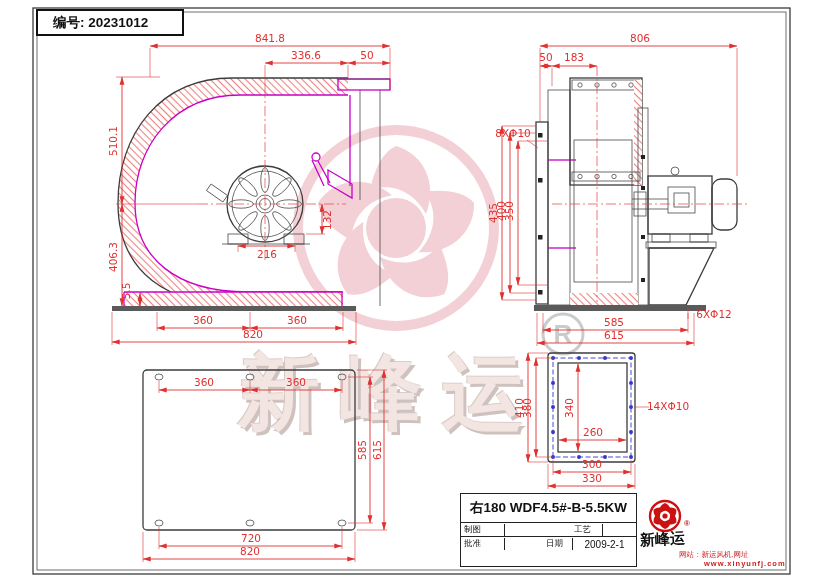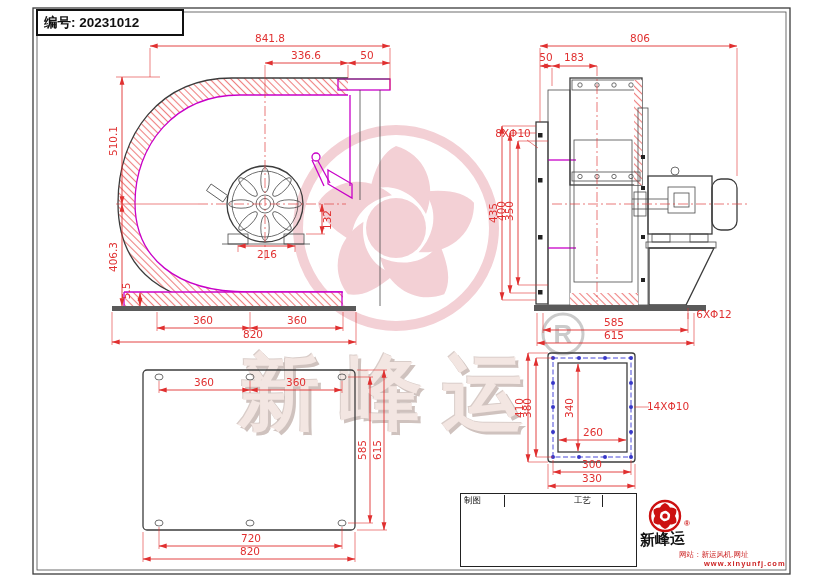--- a/index.html
+++ b/index.html
@@ -16,21 +16,21 @@
   .dl{stroke:#e03030;stroke-width:.9;fill:none;}
   .xl{stroke:#e03030;stroke-width:.6;fill:none;}
   .cl{stroke:#e04040;stroke-width:.7;fill:none;stroke-dasharray:10 3 2 3;}
   .dt{fill:#e03030;font:10.5px "DejaVu Sans",sans-serif;text-anchor:middle;}
   .blu{stroke:#4848d8;fill:none;stroke-width:1;stroke-dasharray:5 2.5;}
   .bolt{fill:#222;stroke:none;}
   .bbolt{fill:#3838c8;stroke:none;}
   
   .serial-box{position:absolute;left:36px;top:9px;width:148px;height:27px;
     border:2px solid #111;background:#fff;z-index:3;display:flex;align-items:center;
-    padding-left:6px;font-size:13.5px;font-weight:bold;color:#111;}
+    padding-left:15px;font-size:13.5px;font-weight:bold;color:#111;}
   .tblock{position:absolute;left:460px;top:493px;width:177px;height:74px;
     border:1.5px solid #222;background:transparent;z-index:3;}
   .tblock .hd{height:29px;border-bottom:1.2px solid #222;display:flex;
     align-items:center;justify-content:center;font-size:13.5px;font-weight:bold;color:#111;}
   .trow{display:flex;height:14.2px;border-bottom:1px solid #222;align-items:center;}
   .trow:last-child{border-bottom:none;}
   .tc{border-right:1px solid #222;font-size:8.5px;color:#111;display:flex;
     align-items:center;padding-left:3px;overflow:hidden;}
   .tc:last-child{border-right:none;}
   .tc.val{justify-content:center;padding-left:0;font-size:10px;}
@@ -348,25 +348,32 @@
     </g>
   </g>
 </svg>
 
 <div id="ui-layer">
   <div class="serial-box">
     <span>编号: 20231012</span>
   </div>
 
   <div class="tblock">
+    <div class="hd">右180 WDF4.5#-B-5.5KW</div>
     <div class="trow">
       <div class="tc" style="width:44px">制图</div>
       <div class="tc val" style="width:66px"></div>
       <div class="tc" style="width:32px">工艺</div>
       <div class="tc val" style="flex:1"></div>
+    </div>
+    <div class="trow">
+      <div class="tc" style="width:44px">批准</div>
+      <div class="tc val" style="width:38px"></div>
+      <div class="tc" style="width:30px">日期</div>
+      <div class="tc val" style="flex:1">2009-2-1</div>
     </div>
   </div>
 
   <div class="brand">
     <svg width="36" height="36" style="position:absolute;left:10px;top:5px" viewBox="-18 -18 36 36">
       <circle r="15" fill="none" stroke="#cc1111" stroke-width="2.4"></circle>
       <g fill="#cc1111">
         <path d="M0,-13 C5,-11 7,-6 5,-2 C2,-6 -3,-7 -6,-5 C-5,-10 -3,-12 0,-13 Z"></path>
         <path d="M0,-13 C5,-11 7,-6 5,-2 C2,-6 -3,-7 -6,-5 C-5,-10 -3,-12 0,-13 Z" transform="rotate(60)"></path>
         <path d="M0,-13 C5,-11 7,-6 5,-2 C2,-6 -3,-7 -6,-5 C-5,-10 -3,-12 0,-13 Z" transform="rotate(120)"></path>

